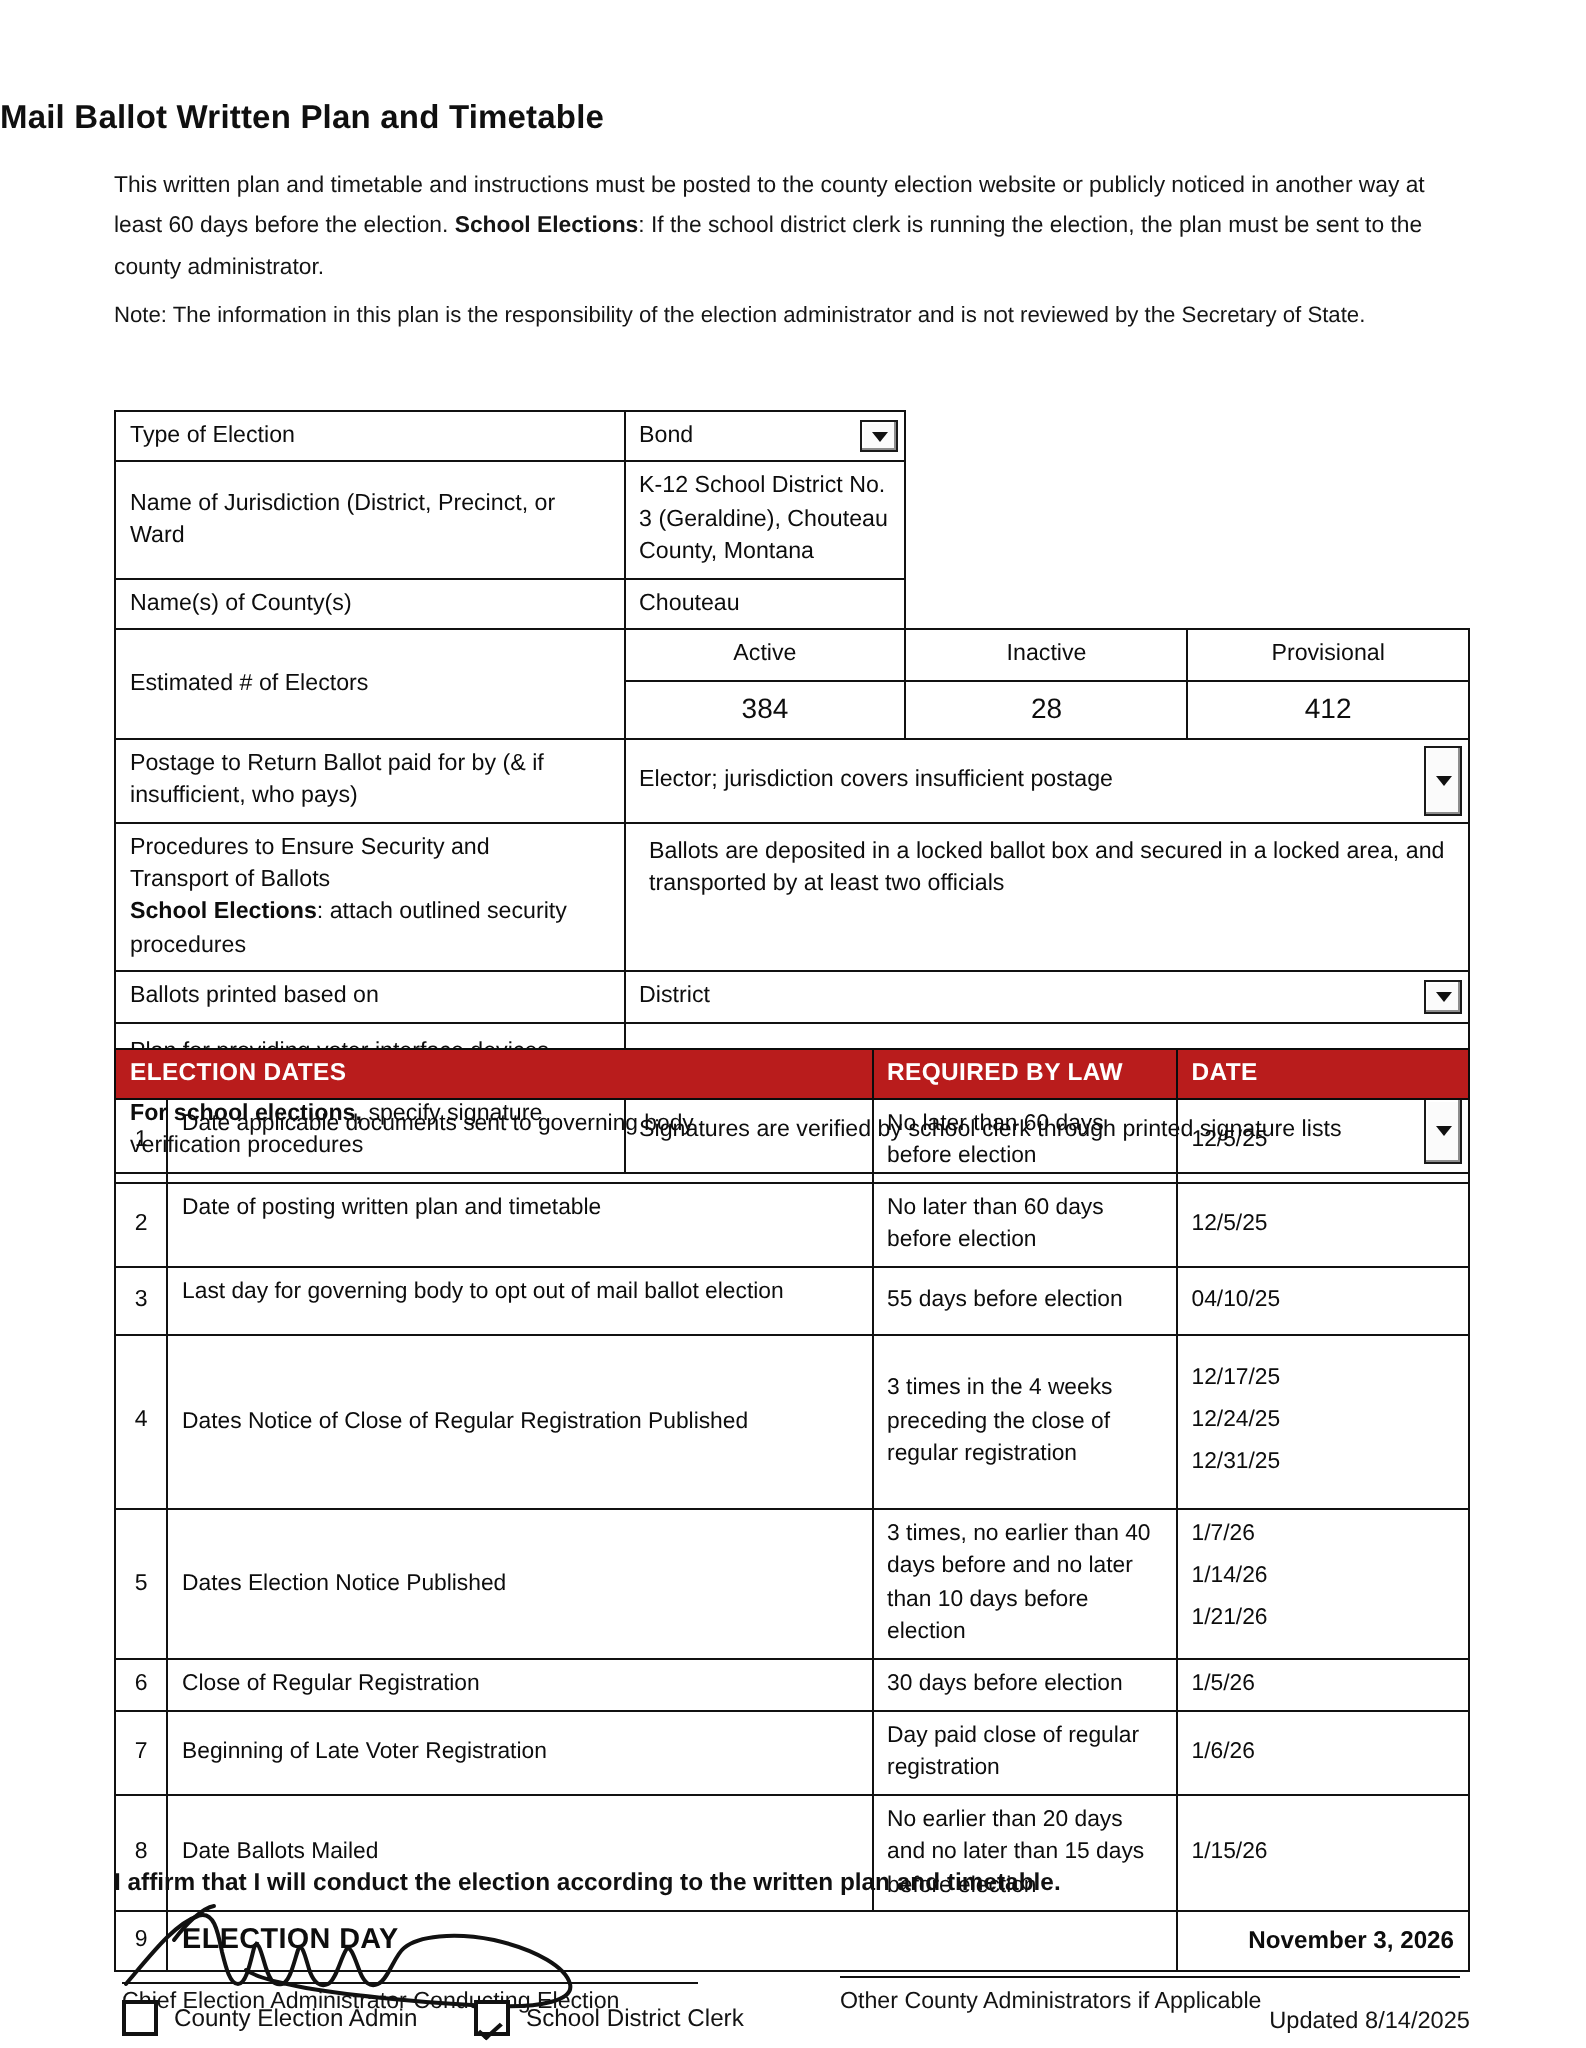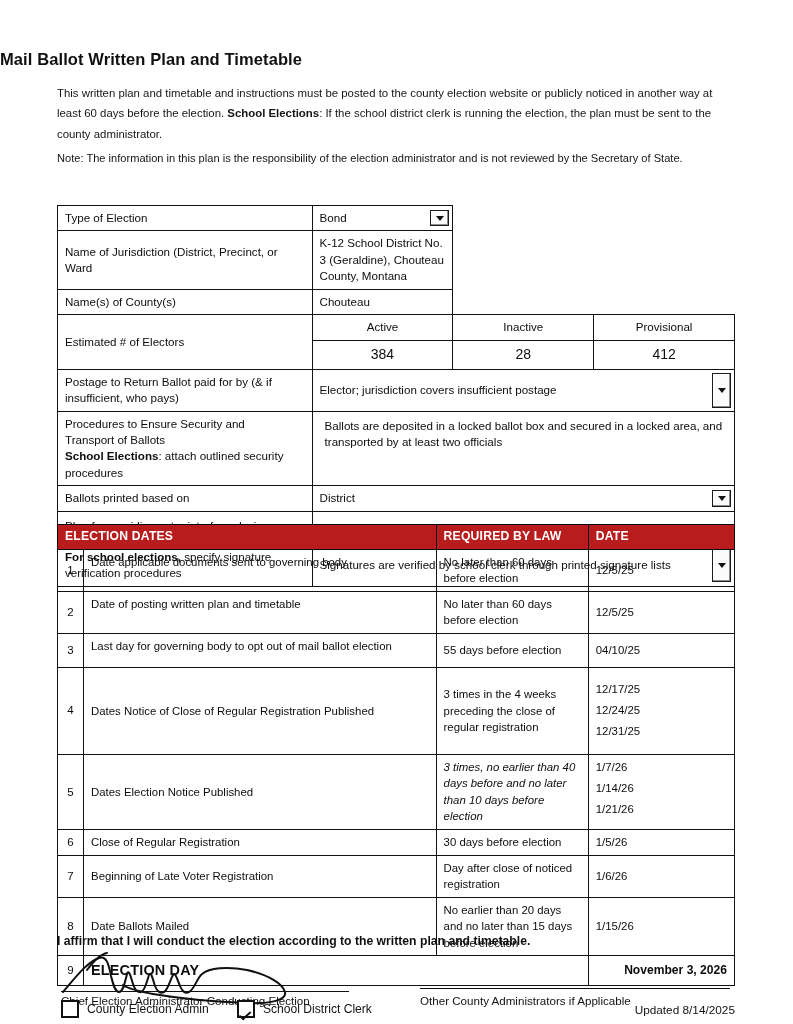--- a/index.html
+++ b/index.html
@@ -283,37 +283,37 @@
       <td class="lawcol">3 times in the 4 weeks preceding the close of regular registration</td>
       <td class="datecol">
         <span class="dline">12/17/25</span>
         <span class="dline">12/24/25</span>
         <span class="dline">12/31/25</span>
       </td>
     </tr>
     <tr>
       <td class="numcol">5</td>
       <td class="desccol" style="height:71px;">Dates Election Notice Published</td>
-      <td class="lawcol" style="vertical-align:top;padding-top:4px;font-style:italic;">3 times, no earlier than 40 days before and no later than 10 days before election</td>
+      <td class="lawcol" style="vertical-align:top;padding-top:4px;">3 times, no earlier than 40 days before and no later than 10 days before election</td>
       <td class="datecol" style="vertical-align:top;padding-top:2px;">
         <span class="dline">1/7/26</span>
         <span class="dline">1/14/26</span>
         <span class="dline">1/21/26</span>
       </td>
     </tr>
     <tr>
       <td class="numcol">6</td>
       <td class="desccol" style="height:19px;">Close of Regular Registration</td>
       <td class="lawcol">30 days before election</td>
       <td class="datecol" style="vertical-align:bottom;">1/5/26</td>
     </tr>
     <tr>
       <td class="numcol">7</td>
       <td class="desccol" style="height:33px;">Beginning of Late Voter Registration</td>
-      <td class="lawcol">Day after close of noticed registration</td>
+      <td class="lawcol">Day paid close of regular registration</td>
       <td class="datecol">1/6/26</td>
     </tr>
     <tr>
       <td class="numcol">8</td>
       <td class="desccol" style="height:50px;">Date Ballots Mailed</td>
       <td class="lawcol">No earlier than 20 days and no later than 15 days before election</td>
       <td class="datecol">1/15/26</td>
     </tr>
     <tr>
       <td class="numcol">9</td>

